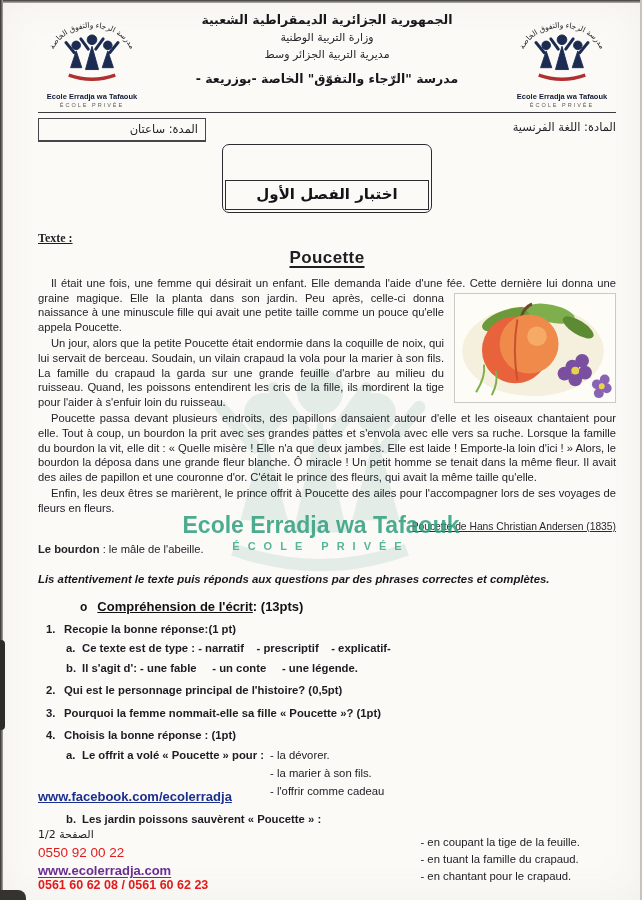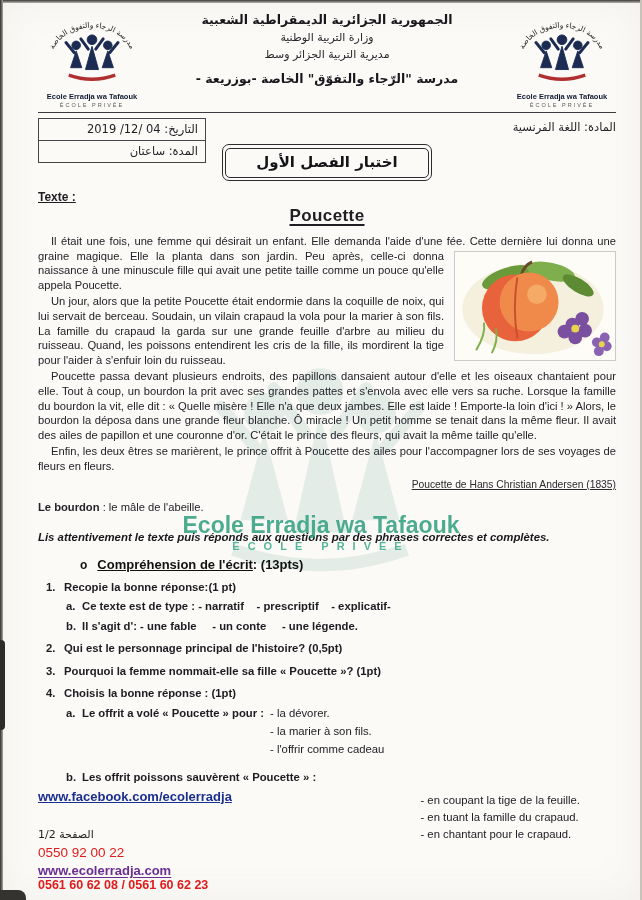--- a/index.html
+++ b/index.html
@@ -37,27 +37,27 @@
   .h-line4 { font-size:12.5px; font-weight:bold; color:#17171c; margin-top:10px; }
   .header-rule { border-bottom:1.4px solid #3b3b3f; margin-top:4px; }
 
   
   .info-row { display:flex; align-items:flex-start; justify-content:space-between; margin-top:5px; }
   .info-box { width:168px; border:1.2px solid #46464a; font-size:11.5px; direction:rtl; }
   .info-box-row { padding:3px 7px 4px; text-align:right; }
   .info-box-row:first-child { border-bottom:1.2px solid #46464a; }
   .exam-wrap { flex:1; display:flex; justify-content:center; padding-top:26px; }
   .exam-outer { border:1.4px solid #2c2c30; border-radius:7px; padding:2.5px; background:#fbfaf7; }
-  .exam-inner { border:1.2px solid #2c2c30; border-radius:5px; padding:4px 30px 6px;
-    font-size:15px; font-weight:bold; color:#141418; }
+  .exam-inner { border:1.2px solid #2c2c30; border-radius:0; padding:4px 30px 6px;
+    font-size:15px; font-weight:bold; color:#141418;margin-top:32px; }
   .info-right { width:168px; direction:rtl; text-align:right; font-size:11.5px; padding-top:2px; }
   .info-right div + div { margin-top:9px; }
 
   
-  .texte-label { font-size:12px; font-weight:bold; text-decoration:underline; margin-top:9px; }
+  .texte-label { font-size:12px; font-weight:bold; text-decoration:underline; margin-top:18px;font-family:Liberation Serif, serif; }
   .text-title { text-align:center; font-size:17px; font-weight:bold; letter-spacing:.4px;
     text-decoration:underline; text-underline-offset:3px; text-decoration-thickness:1.6px; margin-top:2px; }
   .text-body { margin-top:8px; font-size:11.2px; line-height:14.6px; text-align:justify; color:#232329; }
   .text-body p { text-indent:13px; margin-top:2px; }
   .story-image { float:right; width:162px; height:110px; margin:2px 0 5px 10px;
     border:1px solid #c9cbc4; background:#fdfcf8; display:flex; }
   .story-image svg { width:100%; height:100%; }
   .attribution { clear:none; text-align:right; font-size:10.3px;
     text-decoration:underline; margin-top:4px; color:#2a2a30; }
   .vocab { font-size:11.2px; margin-top:8px; }
@@ -191,21 +191,20 @@
           <path d="M25 70 Q50 79 75 70" stroke="#b03030" stroke-width="3.6" fill="none"></path>
         </svg>
         <div class="logo-name">Ecole Erradja wa Tafaouk</div>
         <div class="logo-sub">ÉCOLE PRIVÉE</div>
       </div>
     </div>
     <div class="header-rule"></div>
 
     <div class="info-row">
       <div class="info-box arabic">
-        <div class="info-box-row">التاريخ: 04 /12/ 2019</div>
         <div class="info-box-row">المدة: ساعتان</div>
       </div>
       <div class="exam-wrap">
         <div class="exam-outer">
           <div class="exam-inner arabic">اختبار الفصل الأول</div>
         </div>
       </div>
       <div class="info-right arabic">
         <div>المادة: اللغة الفرنسية</div>
       </div>
@@ -292,21 +291,21 @@
         <span class="qletter">a.</span>
         <span class="qsubtext">Le offrit a volé « Poucette » pour :</span>
         <span class="optcol">
           <span>- la dévorer.</span>
           <span>- la marier à son fils.</span>
           <span>- l'offrir comme cadeau</span>
         </span>
       </div>
 
       <div class="qsub" style="margin-top:13px">
-        <span class="qletter">b.</span><span class="qsubtext">Les offrit poissons sauvèrent « Poucette » :</span>
+        <span class="qletter">b.</span><span class="qsubtext">Les jardin poissons sauvèrent « Poucette » :</span>
       </div>
       <div class="b-options">
         <div>- en coupant la tige de la feuille.</div>
         <div>- en tuant la famille du crapaud.</div>
         <div>- en chantant pour le crapaud.</div>
       </div>
 
     </div>
   </div>
 

